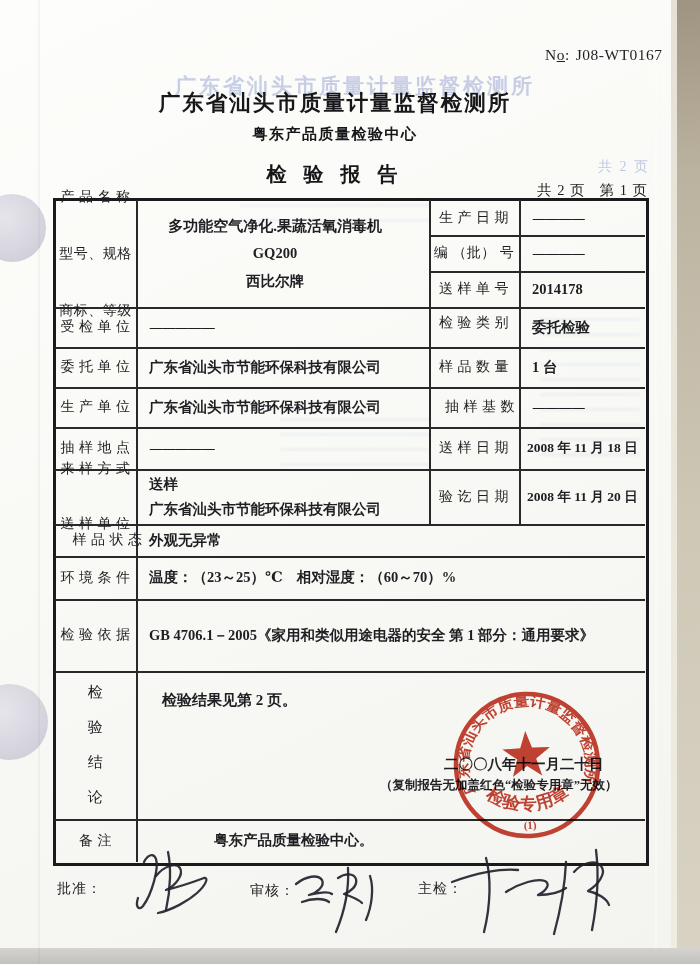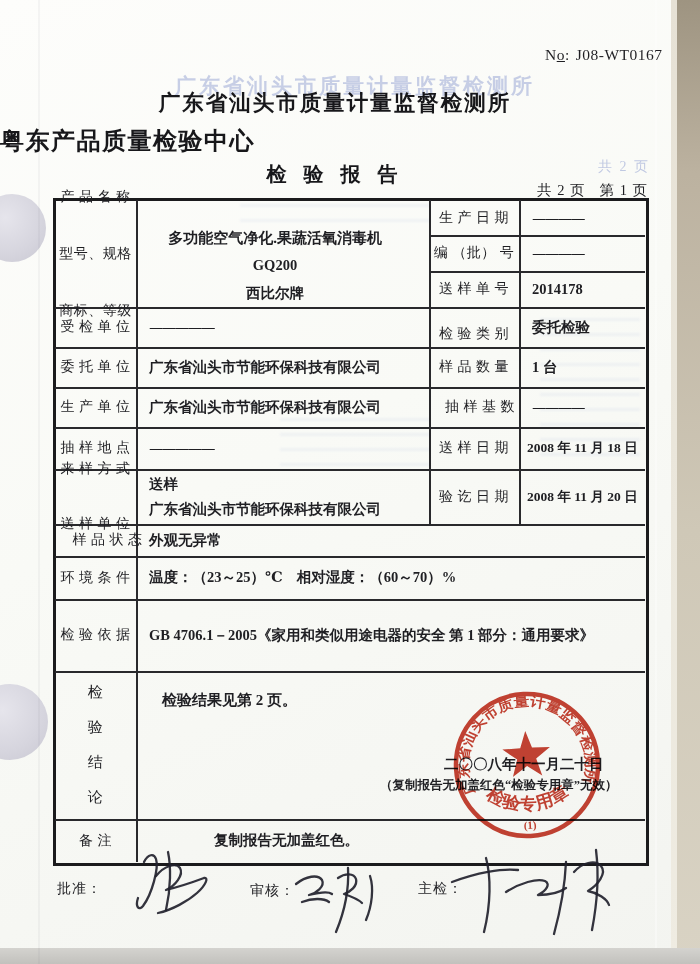--- a/index.html
+++ b/index.html
@@ -21,21 +21,21 @@
   .ghost-title{position:absolute;left:10px;right:0;top:72px;text-align:center;font-size:21px;font-weight:700;
         letter-spacing:3px;color:rgba(112,132,198,.38);filter:blur(.7px);}
   .ghost-pages{position:absolute;left:598px;top:158px;font-size:14px;color:rgba(112,132,198,.42);filter:blur(.6px);letter-spacing:2px;}
   .bleed{position:absolute;filter:blur(1.2px);opacity:.55;
         background:repeating-linear-gradient(180deg,rgba(115,138,205,.14) 0 3px,rgba(115,138,205,0) 3px 15px);}
   
   .report-no{position:absolute;left:545px;top:46px;font-size:15.5px;letter-spacing:.5px;}
   .report-no .u{text-decoration:underline;}
   .report-no .num{margin-left:6px;}
   .title1{position:absolute;left:0;right:30px;top:88px;text-align:center;font-size:21.5px;font-weight:700;letter-spacing:2px;color:#17171a;}
-  .title2{position:absolute;left:0;right:30px;top:125px;text-align:left;font-size:24px;font-weight:700;letter-spacing:1.5px;color:#17171a;}
+  .title2{position:absolute;left:0;right:30px;top:125px;text-align:center;font-size:15px;font-weight:700;letter-spacing:1.5px;color:#17171a;}
   .title3{position:absolute;left:0;right:30px;top:161px;text-align:center;font-size:20px;font-weight:700;letter-spacing:6px;color:#17171a;}
   .pagemarker{position:absolute;right:52px;top:181px;font-size:14.5px;letter-spacing:1px;}
   .pagemarker span{margin-left:14px;}
   
   .tbl{position:absolute;left:55px;top:200px;width:590px;height:662px;}
   .tbl-frame{position:absolute;left:-2px;top:-2px;width:590px;height:662px;border:3px solid #1b1b1d;}
   .gl{position:absolute;background:#29292c;}
   .cell{position:absolute;display:flex;align-items:center;box-sizing:border-box;}
   .lab{justify-content:center;font-size:14px;letter-spacing:.5px;text-align:center;}
   .lab.multi{flex-direction:column;line-height:1.8;justify-content:center;gap:32px;}
@@ -97,35 +97,35 @@
     <div class="gl" style="left:0;top:356px;width:590px;height:1.6px;"></div>
     <div class="gl" style="left:0;top:399px;width:590px;height:1.6px;"></div>
     <div class="gl" style="left:0;top:471px;width:590px;height:1.6px;"></div>
     <div class="gl" style="left:0;top:619px;width:590px;height:1.6px;"></div>
 
     <div class="cell lab multi" style="left:0;top:0;width:81px;height:107px;">
       <span>产 品 名 称</span>
       <span>型号、规格</span>
       <span>商标、等级</span>
     </div>
-    <div class="cell val center" style="left:81px;top:12px;width:278px;height:107px;">
+    <div class="cell val center" style="left:81px;top:0;width:278px;height:107px;">
       <span style="font-size:15px;">多功能空气净化.果蔬活氧消毒机</span>
       <span>GQ200</span>
       <span>西比尔牌</span>
     </div>
     <div class="cell lab" style="left:374px;top:0;width:90px;height:35px;">生 产 日 期</div>
     <div class="cell val dash" style="left:464px;top:0;width:126px;height:35px;">————</div>
     <div class="cell lab" style="left:374px;top:35px;width:90px;height:36px;">编 （批） 号</div>
     <div class="cell val dash" style="left:464px;top:35px;width:126px;height:36px;">————</div>
     <div class="cell lab" style="left:374px;top:71px;width:90px;height:36px;">送 样 单 号</div>
     <div class="cell val" style="left:464px;top:71px;width:126px;height:36px;">2014178</div>
 
     <div class="cell lab" style="left:0;top:107px;width:81px;height:40px;">受 检 单 位</div>
     <div class="cell val dash" style="left:81px;top:107px;width:293px;height:40px;">—————</div>
-    <div class="cell lab" style="left:374px;top:114px;width:90px;height:40px;">检 验 类 别</div>
+    <div class="cell lab" style="left:374px;top:103px;width:90px;height:40px;">检 验 类 别</div>
     <div class="cell val" style="left:464px;top:107px;width:126px;height:40px;">委托检验</div>
 
     <div class="cell lab" style="left:0;top:147px;width:81px;height:40px;">委 托 单 位</div>
     <div class="cell val" style="left:81px;top:147px;width:293px;height:40px;">广东省汕头市节能环保科技有限公司</div>
     <div class="cell lab" style="left:374px;top:147px;width:90px;height:40px;">样 品 数 量</div>
     <div class="cell val" style="left:464px;top:147px;width:126px;height:40px;">1 台</div>
 
     <div class="cell lab" style="left:0;top:187px;width:81px;height:40px;">生 产 单 位</div>
     <div class="cell val" style="left:81px;top:187px;width:293px;height:40px;">广东省汕头市节能环保科技有限公司</div>
     <div class="cell lab" style="left:374px;top:187px;width:90px;height:40px;padding-left:12px;">抽 样 基 数</div>
@@ -160,21 +160,21 @@
 验
 结
 论</div>
     <div class="jcontent" style="left:81px;top:471px;width:509px;height:148px;position:absolute;">
       <div class="j-result">检验结果见第 2 页。</div>
       <div class="j-date">二〇〇八年十一月二十日</div>
       <div class="j-note">（复制报告无加盖红色“检验专用章”无效）</div>
     </div>
 
     <div class="cell lab" style="left:0;top:619px;width:81px;height:43px;">备 注</div>
-    <div class="cell val" style="left:81px;top:619px;width:509px;height:43px;padding-left:78px;">复制报告无加盖红色。</div>
+    <div class="cell val" style="left:81px;top:619px;width:509px;height:43px;padding-left:78px;">粤东产品质量检验中心。</div>
   </div>
 
   <svg class="stamp" width="150" height="150" viewBox="0 0 150 150">
     <defs>
       <path id="ringPath" d="M 21.5 99.9 A 59 59 0 1 1 128.5 99.9"></path>
       <path id="sealPath" d="M 32 105 A 70 70 0 0 0 118 105"></path>
     </defs>
     <circle cx="75" cy="75" r="71" fill="none" stroke="#c23322" stroke-width="4.5"></circle>
     <text font-size="13.5" font-weight="700" fill="#c23322">
       <textPath href="#ringPath" textLength="232" lengthAdjust="spacingAndGlyphs">广东省汕头市质量计量监督检测所</textPath>

